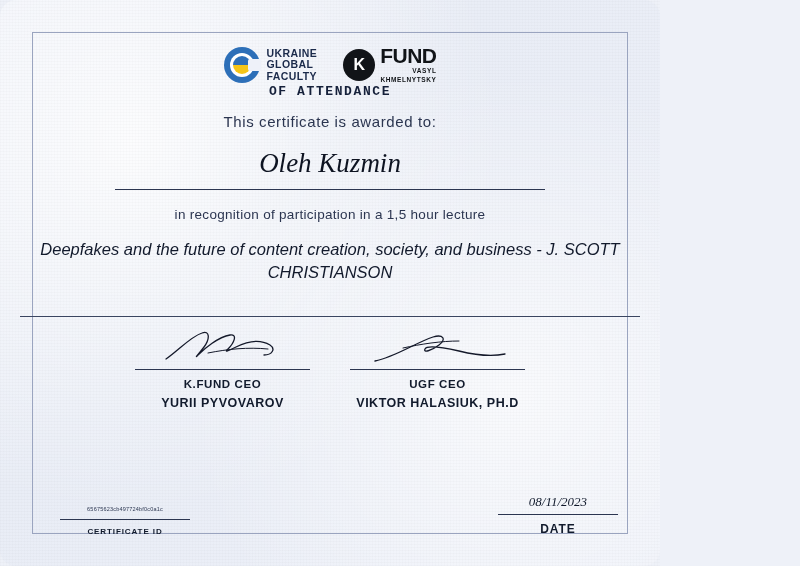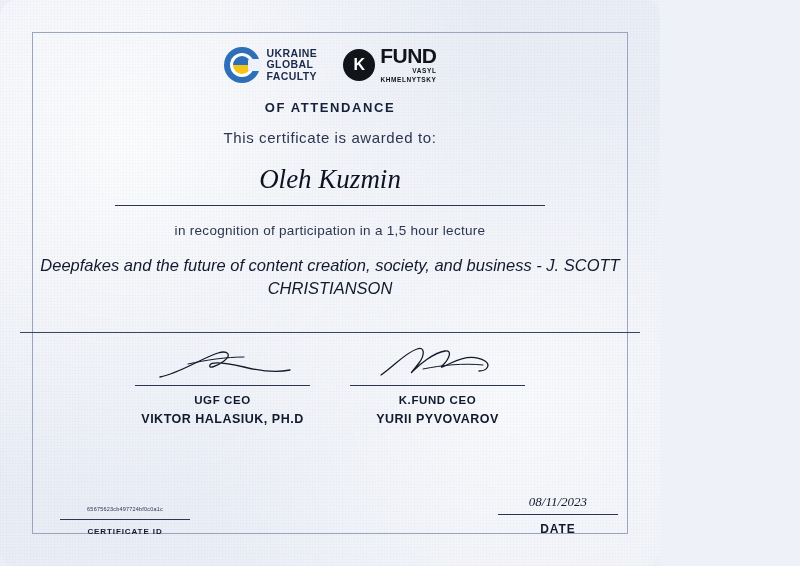--- a/index.html
+++ b/index.html
@@ -160,22 +160,21 @@
     margin-top: 22px;
     font-family: "Liberation Serif", serif;
     font-size: 57px;
     letter-spacing: 10px;
     color: #0d1321;
     font-weight: normal;
     text-indent: 10px;
     line-height: 1;
   }
   .subtitle {
-    margin-top: 16px;
-    font-family: Liberation Sans, sans-serif;
+    font-family: Liberation Mono, monospace;
     font-weight: bold;
     font-size: 13px;
     letter-spacing: 1.6px;
     color: #15203a;
   }
   .awarded-to {
     margin-top: 14px;
     font-family: "Liberation Sans", sans-serif;
     font-size: 15px;
     letter-spacing: 0.6px;
@@ -365,40 +364,40 @@
     <div class="lecture">Deepfakes and the future of content creation, society, and business - J. SCOTT CHRISTIANSON</div>
 
     <div class="rule-holder">
       <div class="rule wide"></div>
     </div>
 
     <div class="signature-row">
       <div class="sig-block">
         <div class="sig-mark">
           <svg width="150" height="42" viewBox="0 0 150 42" aria-hidden="true">
+            <path d="M18 32 C30 24 42 10 54 6 C62 3 62 12 56 20 C50 28 46 32 50 28 C56 22 70 10 82 8 C90 7 86 16 80 22 C76 26 80 24 88 20 C100 14 112 12 122 18 C128 22 124 28 116 28" fill="none" stroke="#14192a" stroke-width="1.3" stroke-linecap="round"></path>
+            <path d="M60 26 C80 22 100 20 120 22" fill="none" stroke="#14192a" stroke-width="1" stroke-linecap="round"></path>
+          </svg>
+        </div>
+        <div class="sig-line"></div>
+        <div class="sig-role">K.FUND CEO</div>
+        <div class="sig-name">YURII PYVOVAROV</div>
+      </div>
+
+      <div class="sig-block">
+        <div class="sig-mark">
+          <svg width="150" height="42" viewBox="0 0 150 42" aria-hidden="true">
             <path d="M12 34 C32 30 52 16 70 10 C80 7 84 12 76 18 C68 24 60 26 62 22 C64 18 78 20 96 24 C112 28 128 30 142 27" fill="none" stroke="#14192a" stroke-width="1.3" stroke-linecap="round"></path>
             <path d="M40 21 C58 17 78 14 96 14" fill="none" stroke="#14192a" stroke-width="1" stroke-linecap="round"></path>
           </svg>
         </div>
         <div class="sig-line"></div>
         <div class="sig-role">UGF CEO</div>
         <div class="sig-name">VIKTOR HALASIUK, PH.D</div>
       </div>
-
-      <div class="sig-block">
-        <div class="sig-mark">
-          <svg width="150" height="42" viewBox="0 0 150 42" aria-hidden="true">
-            <path d="M18 32 C30 24 42 10 54 6 C62 3 62 12 56 20 C50 28 46 32 50 28 C56 22 70 10 82 8 C90 7 86 16 80 22 C76 26 80 24 88 20 C100 14 112 12 122 18 C128 22 124 28 116 28" fill="none" stroke="#14192a" stroke-width="1.3" stroke-linecap="round"></path>
-            <path d="M60 26 C80 22 100 20 120 22" fill="none" stroke="#14192a" stroke-width="1" stroke-linecap="round"></path>
-          </svg>
-        </div>
-        <div class="sig-line"></div>
-        <div class="sig-role">K.FUND CEO</div>
-        <div class="sig-name">YURII PYVOVAROV</div>
-      </div>
     </div>
   </div>
 
   <div class="cert-id-block">
     <div class="cert-id-value">65675623cb497724bf0c0a1c</div>
     <div class="cert-id-line"></div>
     <div class="cert-id-label">CERTIFICATE ID</div>
   </div>
 
   <div class="date-block">

